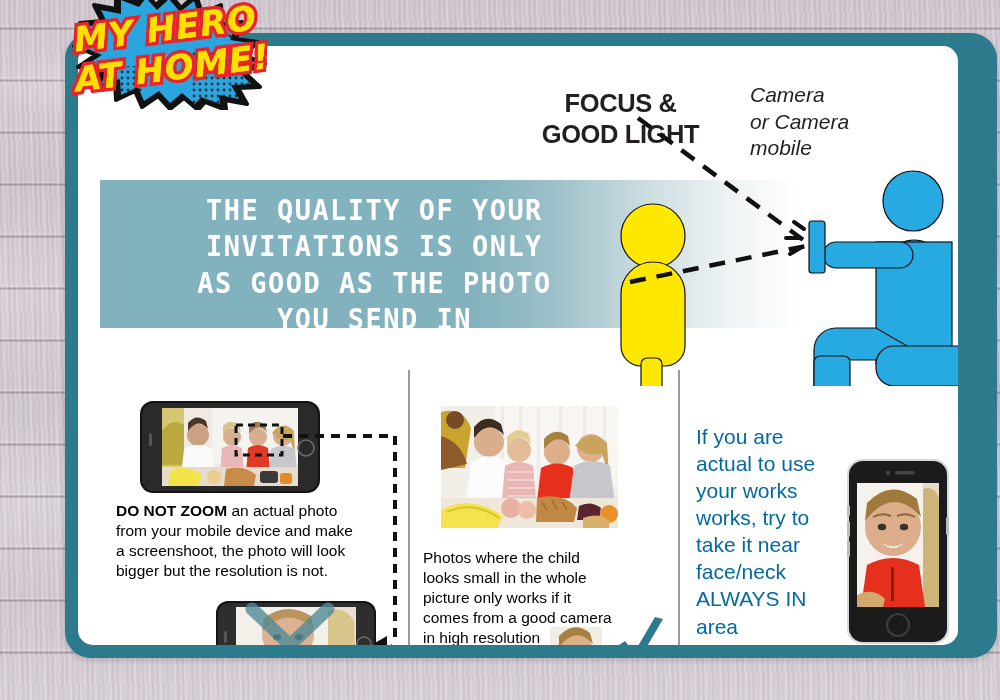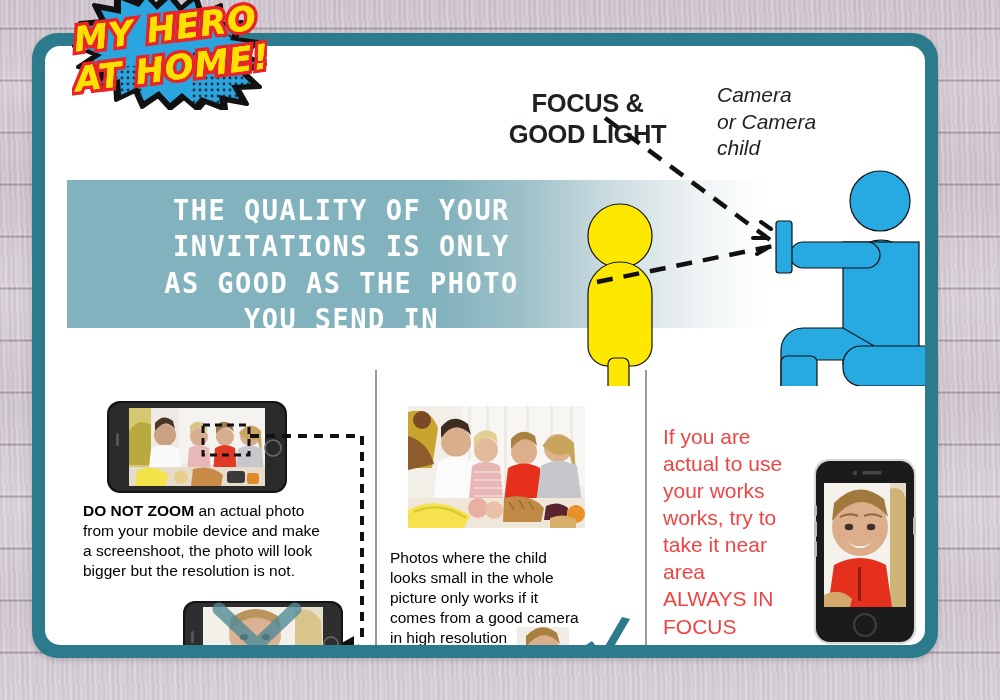--- a/index.html
+++ b/index.html
@@ -34,23 +34,24 @@
     background:
       repeating-linear-gradient(88deg, rgba(255,255,255,0.16) 0 2px, rgba(150,135,150,0.05) 2px 5px),
       radial-gradient(ellipse 300px 60px at 18% 12%, rgba(255,255,255,0.35), rgba(255,255,255,0) 70%),
       radial-gradient(ellipse 260px 50px at 72% 34%, rgba(255,255,255,0.28), rgba(255,255,255,0) 70%),
       radial-gradient(ellipse 240px 50px at 40% 86%, rgba(255,255,255,0.30), rgba(255,255,255,0) 70%);
     mix-blend-mode:normal;opacity:.9;
   }
 
   
   #card{
-    position:absolute;left:32px;top:33px;width:906px;height:625px;
+    position:absolute;left:65px;top:33px;width:906px;height:625px;
     background:#2c7b8c;border-radius:26px;
     box-shadow:0 2px 6px rgba(0,0,0,0.18);
+    padding-left:26px;
   }
   #sheet{
     position:absolute;left:13px;top:13px;width:880px;height:599px;
     background:#ffffff;border-radius:15px;overflow:hidden;
   }
 
   
   #logo{position:absolute;left:72px;top:-8px;width:195px;height:118px;}
   #logo svg{display:block;}
 
@@ -98,21 +99,21 @@
   #phone-h2{position:absolute;left:138px;top:255px;}
   #dash-connector{position:absolute;left:205px;top:84px;width:130px;height:235px;}
 
   
   #p2-photo{position:absolute;left:363px;top:60px;width:177px;height:122px;}
   #p2-text{position:absolute;left:345px;top:202px;width:190px;}
   #p2-thumb{position:absolute;left:472px;top:281px;width:52px;height:56px;}
   #p2-check{position:absolute;left:537px;top:271px;}
 
   
-  #p3-text{position:absolute;left:618px;top:77px;width:165px;font-size:21px;line-height:1.29;color:#ef4444;}
+  #p3-text{position:absolute;left:618px;top:77px;width:165px;font-size:21px;line-height:1.29;color:#0369a1;}
   #phone-v{position:absolute;left:769px;top:113px;}
 
   
   .photo{position:relative;overflow:hidden;background:#efeae4;}
 </style>
 </head>
 <body>
 
 <div id="wood"></div>
 
@@ -120,21 +121,21 @@
   <div id="sheet">
 
     <div class="toplabel" id="focus-label">
       <div>FOCUS &amp;</div>
       <div>GOOD LIGHT</div>
     </div>
 
     <div class="toplabel" id="camera-label">
       <div>Camera</div>
       <div>or Camera</div>
-      <div>child</div>
+      <div>mobile</div>
     </div>
 
     <div id="banner">
       <div id="banner-text">
         <div>THE QUALITY OF YOUR</div>
         <div>INVITATIONS IS ONLY</div>
         <div>AS GOOD AS THE PHOTO</div>
         <div>YOU SEND IN</div>
       </div>
     </div>
@@ -321,22 +322,23 @@
       <svg id="p2-check" width="52" height="58" viewBox="0 0 52 58">
         <path d="M4 28 L20 50 L48 2 L40 0 L19 36 L10 24 Z" fill="#2c7b8c"></path>
       </svg>
 
       <div id="p3-text">
         <div>If you are</div>
         <div>actual to use</div>
         <div>your works</div>
         <div>works, try to</div>
         <div>take it near</div>
+        <div>face/neck</div>
+        <div>ALWAYS IN</div>
         <div>area</div>
-        <div>ALWAYS IN</div>
         <div>FOCUS</div>
       </div>
 
       <div id="phone-v">
         <svg width="102" height="185" viewBox="0 0 102 185">
           <rect x="0" y="0" width="102" height="185" rx="15" fill="#d8d8d8"></rect>
           <rect x="2" y="2" width="98" height="181" rx="14" fill="#1b1b1b"></rect>
           <circle cx="41" cy="14" r="2.2" fill="#444"></circle>
           <rect x="48" y="12" width="20" height="3.5" rx="1.8" fill="#444"></rect>
           <rect x="10" y="24" width="82" height="124" fill="#f2ece6"></rect>

